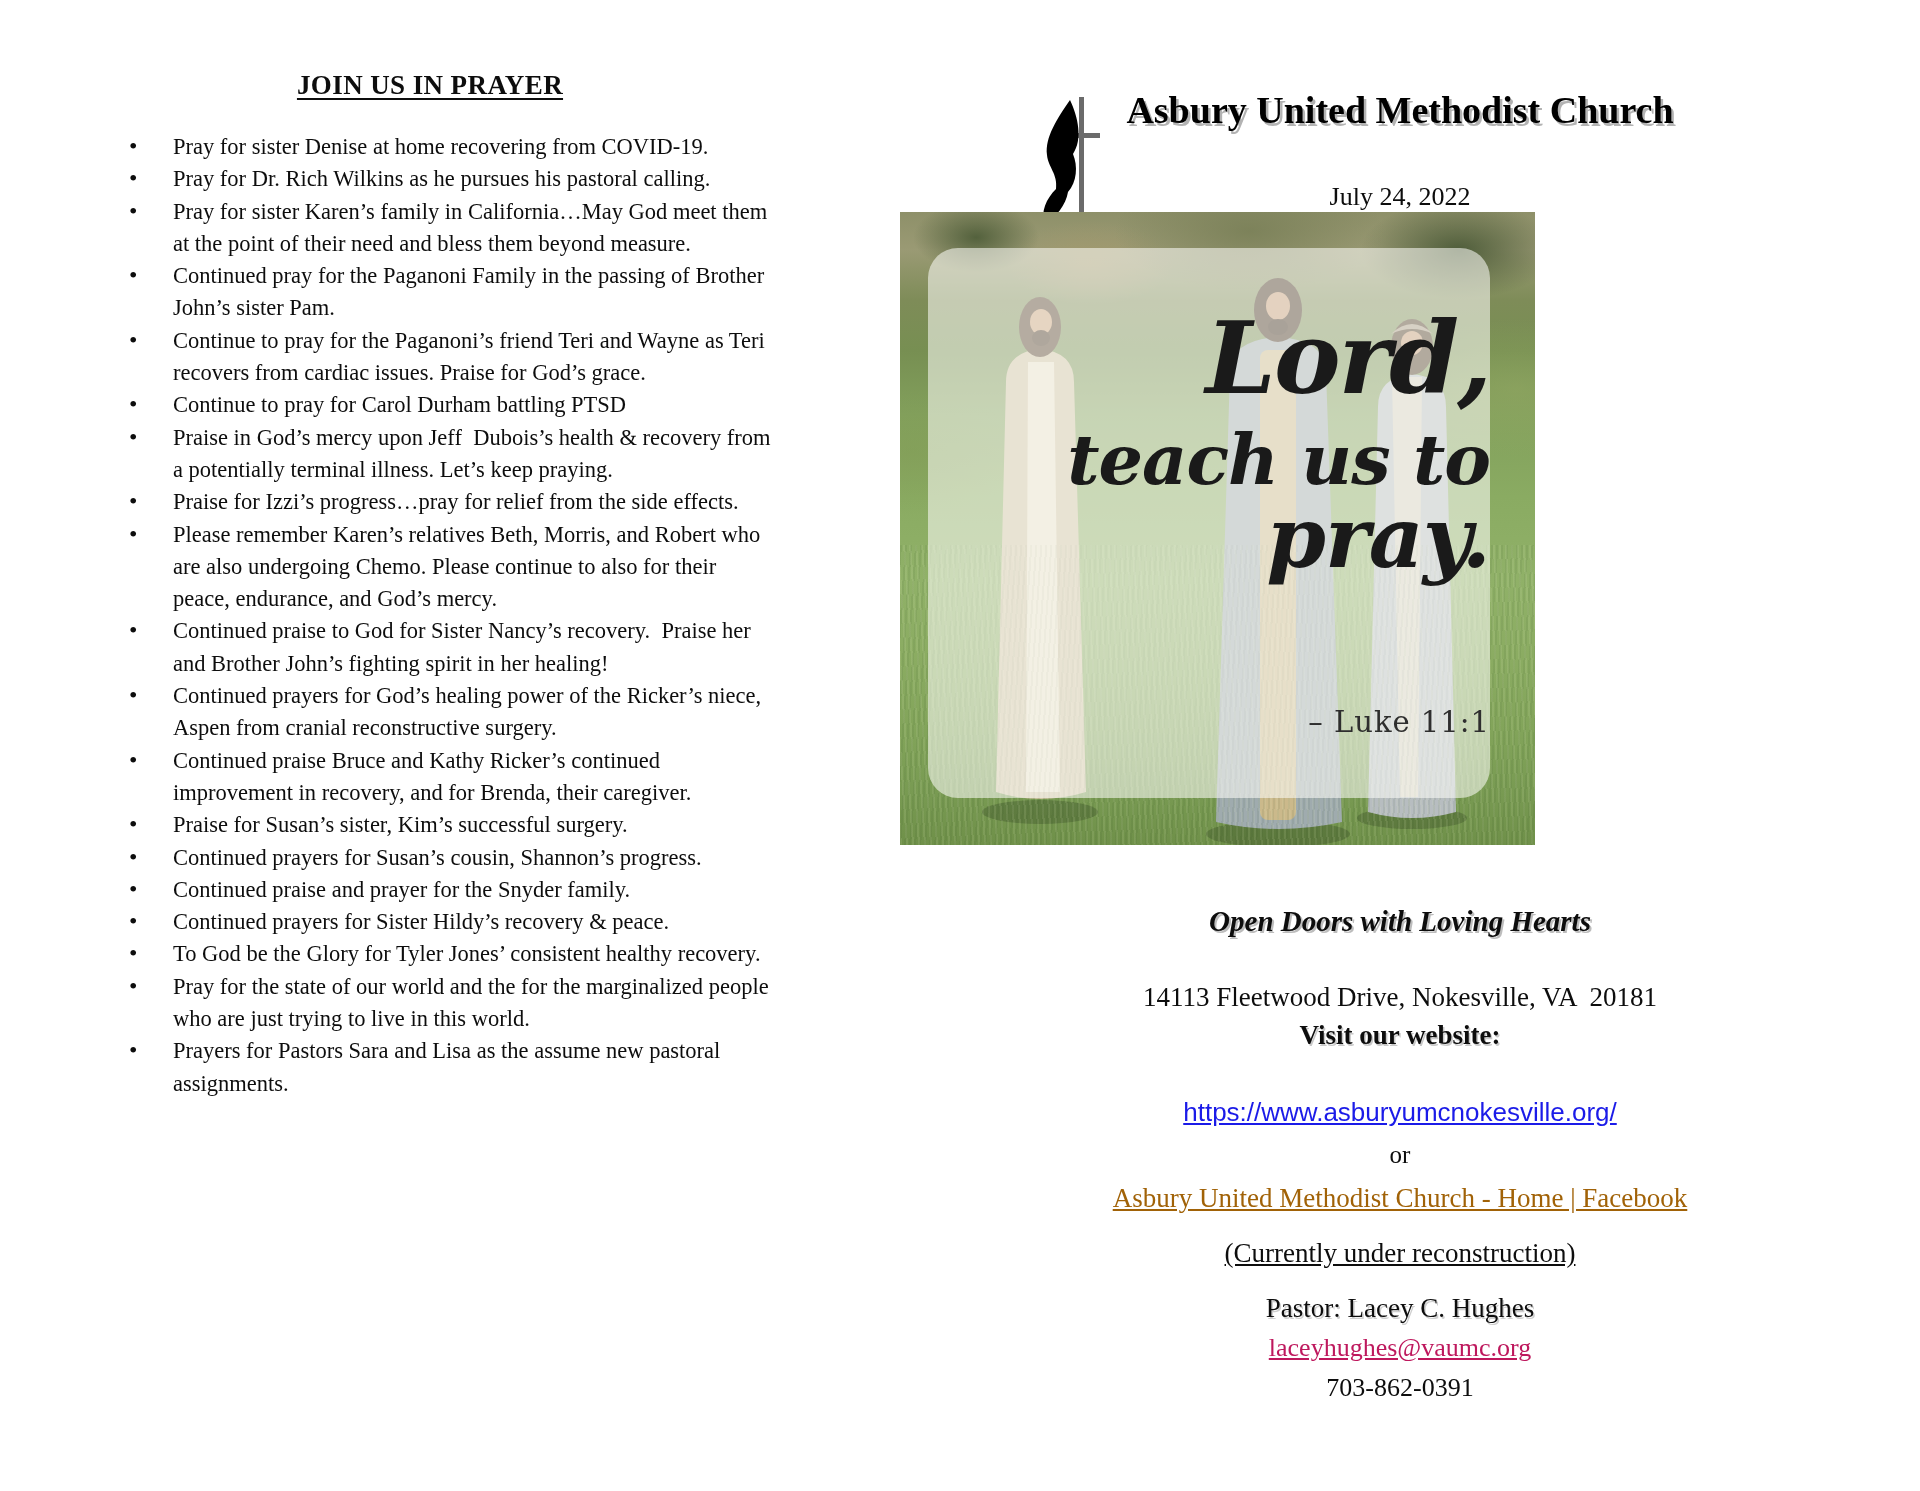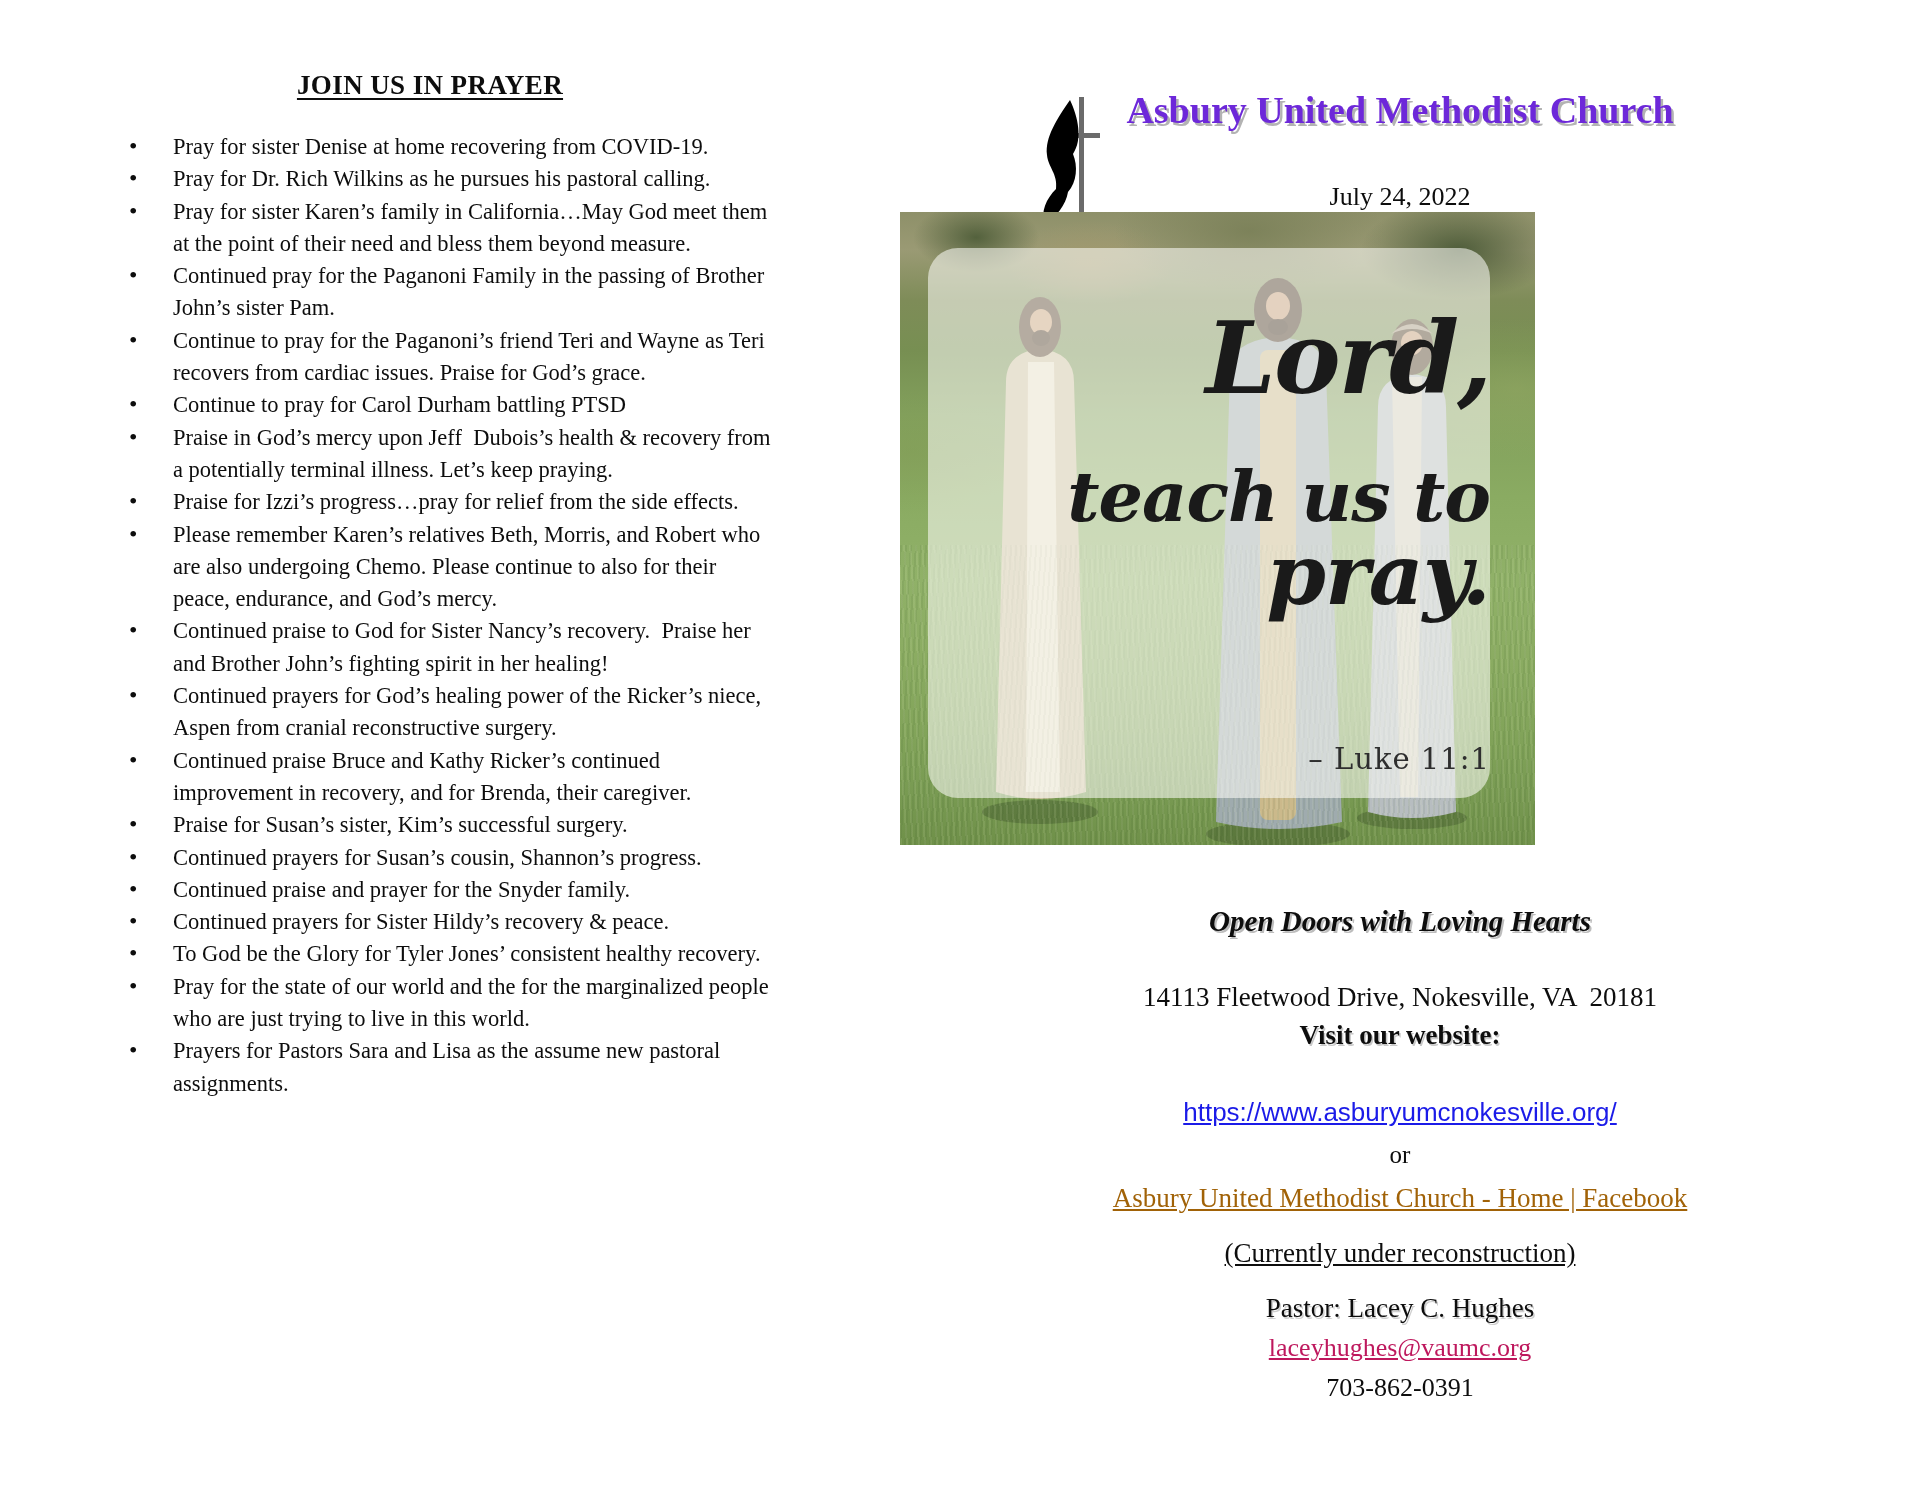--- a/index.html
+++ b/index.html
@@ -21,21 +21,21 @@
   .prayer-list li::before {
     content:"•"; position:absolute; left:44px; top:-1px; font-size:24px;
   }
 
   
   .right-col { position:absolute; left:900px; top:40px; width:1000px; height:1430px; text-align:center; }
   .right-col > div, .right-col > a { position:absolute; left:0; right:0; display:block; }
 
   .church-header { top:50px; }
   .church-name {
-    font-size:38px; font-weight:bold; line-height:1.1; color:#6d28d9;
+    font-size:38px; font-weight:bold; line-height:1.1; color:#000000;
     text-shadow:2.5px 2.5px 0 #b3b3b3;
   }
   .umc-logo { position:absolute; left:137px; top:7px; width:63px; height:155px; }
 
   .bulletin-date { top:142px; font-size:26px; }
 
   
   .photo {
     position:absolute; top:172px; left:200px; width:635px; height:633px; overflow:hidden;
     background:
@@ -53,21 +53,21 @@
     background:
       repeating-linear-gradient(86deg, rgba(235,243,200,0.10) 0 2px, transparent 2px 6px),
       repeating-linear-gradient(94deg, rgba(40,70,30,0.08) 0 2px, transparent 2px 5px);
   }
   .scripture-overlay {
     position:absolute; left:28px; top:36px; width:562px; height:550px;
     background:rgba(253,253,250,0.56); border-radius:30px;
     display:flex; flex-direction:column; align-items:flex-end; padding-top:60px;
   }
   .scripture-line1 { font:italic 700 100px/1 "DejaVu Serif", serif; letter-spacing:-2px; color:#1a1a1a; }
-  .scripture-line2 { font:italic 700 70px/1 "DejaVu Serif", serif; letter-spacing:-1px; color:#1a1a1a; margin-top:54px; }
+  .scripture-line2 { font:italic 700 70px/1 "DejaVu Serif", serif; letter-spacing:-1px; color:#1a1a1a; margin-top:17px; }
   .scripture-line3 { font:italic 700 85px/1 "DejaVu Serif", serif; letter-spacing:-1px; color:#1a1a1a; }
   .scripture-ref { margin-top:125px; font:400 29px "DejaVu Serif", serif; color:#2e2e2e; letter-spacing:1px; }
 
   .church-motto {
     top:865px; font-size:29px; font-weight:bold; font-style:italic;
     text-shadow:2px 2px 0 #bdbdbd;
   }
   .church-address { top:942px; font-size:27px; white-space:pre-wrap; }
   .visit-label { top:980px; font-size:27px; font-weight:bold; text-shadow:1.5px 1.5px 0 #c9c9c9; }
 

